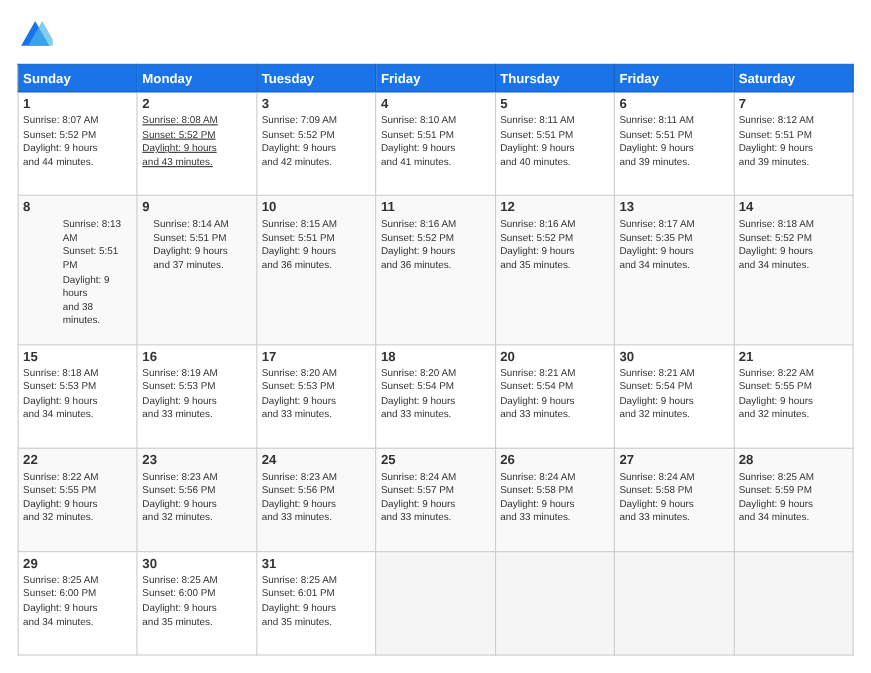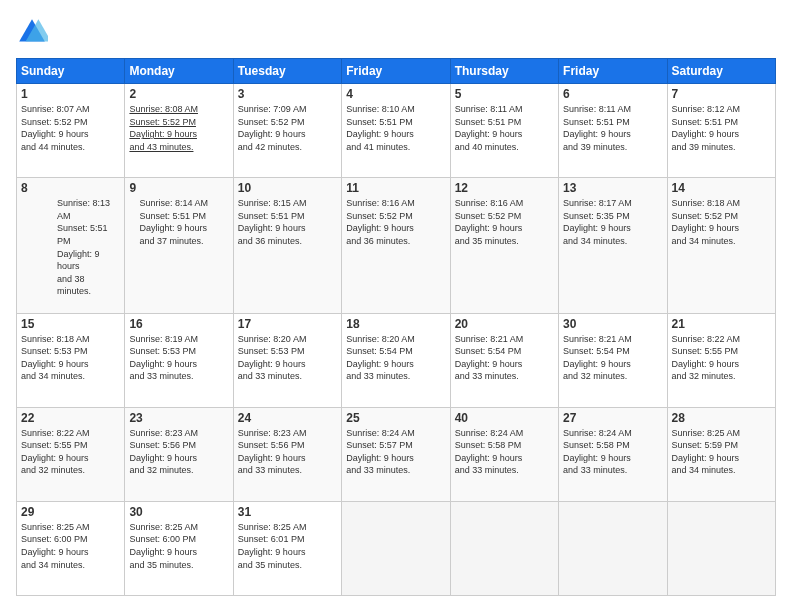--- a/index.html
+++ b/index.html
@@ -306,21 +306,21 @@
 and 33 minutes.</div>
           </td>
           <td>
             <span class="day-num">25</span>
             <div class="day-info" style="white-space: pre-line;">Sunrise: 8:24 AM
 Sunset: 5:57 PM
 Daylight: 9 hours
 and 33 minutes.</div>
           </td>
           <td>
-            <span class="day-num">40</span>
+            <span class="day-num">26</span>
             <div class="day-info" style="white-space: pre-line;">Sunrise: 8:24 AM
 Sunset: 5:58 PM
 Daylight: 9 hours
 and 33 minutes.</div>
           </td>
           <td>
             <span class="day-num">27</span>
             <div class="day-info" style="white-space: pre-line;">Sunrise: 8:24 AM
 Sunset: 5:58 PM
 Daylight: 9 hours

